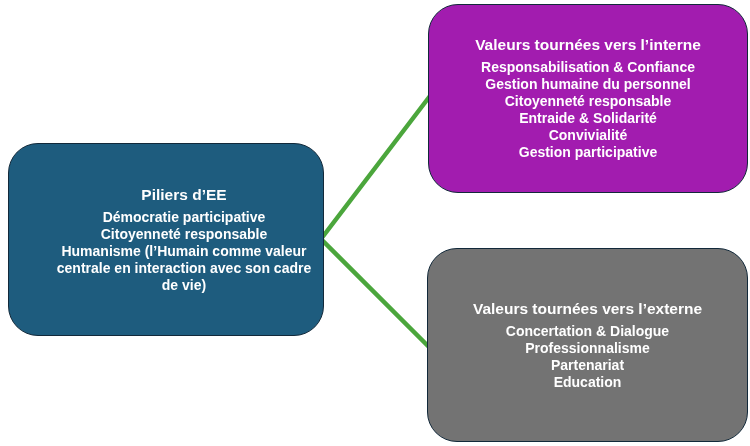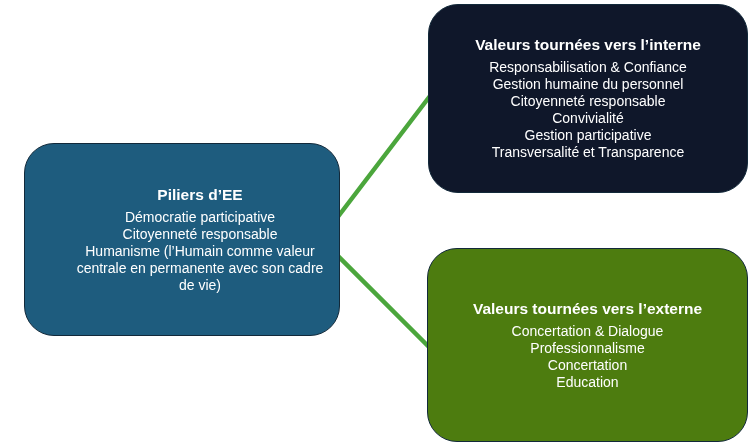--- a/index.html
+++ b/index.html
@@ -29,84 +29,85 @@
     border: 1.5px solid #12293A;
     color: #ffffff;
     display: flex;
     flex-direction: column;
     justify-content: center;
     align-items: center;
     text-align: center;
     padding: 4px 6px;
   }
   .node-pillars {
-    left: 24px;
+    left: 8px;
     top: 143px;
     width: 316px;
     height: 193px;
     background: #1E5C7E;
     padding-left: 42px;
   }
   .node-internal {
     left: 428px;
     top: 4px;
     width: 320px;
     height: 189px;
-    background: #0f172a;
+    background: #a21caf;
     text-align: center;
   }
   .node-external {
     left: 427px;
     top: 248px;
     width: 321px;
     height: 194px;
-    background: #4d7c0f;
+    background: #737373;
   }
   .node-title {
     font-size: 15.5px;
     font-weight: bold;
     line-height: 18px;
     margin-bottom: 5px;
     white-space: nowrap;
   }
   .node-item {
     font-size: 14px;
     line-height: 17px;
     white-space: pre-line;
+    font-weight: bold;
   }
 </style>
 </head>
 <body>
 
 <div class="canvas">
 
   <svg class="connectors" width="750" height="446" viewBox="0 0 750 446">
     <line x1="321" y1="239" x2="433" y2="92" stroke="#4BA63C" stroke-width="4.5" stroke-linecap="round"></line>
     <line x1="321" y1="239" x2="433" y2="351" stroke="#4BA63C" stroke-width="4.5" stroke-linecap="round"></line>
   </svg>
 
   <div class="node node-pillars">
     <div class="node-title">Piliers d’EE</div>
     <div class="node-item">Démocratie participative</div>
     <div class="node-item">Citoyenneté responsable</div>
     <div class="node-item">Humanisme (l’Humain comme valeur
-centrale en permanente avec son cadre de vie)</div>
+centrale en interaction avec son cadre de vie)</div>
   </div>
 
   <div class="node node-internal">
     <div class="node-title">Valeurs tournées vers l’interne</div>
     <div class="node-item">Responsabilisation &amp; Confiance</div>
     <div class="node-item">Gestion humaine du personnel</div>
     <div class="node-item">Citoyenneté responsable</div>
+    <div class="node-item">Entraide &amp; Solidarité</div>
     <div class="node-item">Convivialité</div>
     <div class="node-item">Gestion participative</div>
-    <div class="node-item">Transversalité et Transparence</div>
   </div>
 
   <div class="node node-external">
     <div class="node-title">Valeurs tournées vers l’externe</div>
     <div class="node-item">Concertation &amp; Dialogue</div>
     <div class="node-item">Professionnalisme</div>
-    <div class="node-item">Concertation</div>
+    <div class="node-item">Partenariat</div>
     <div class="node-item">Education</div>
   </div>
 
 </div>
 
 </body></html>

